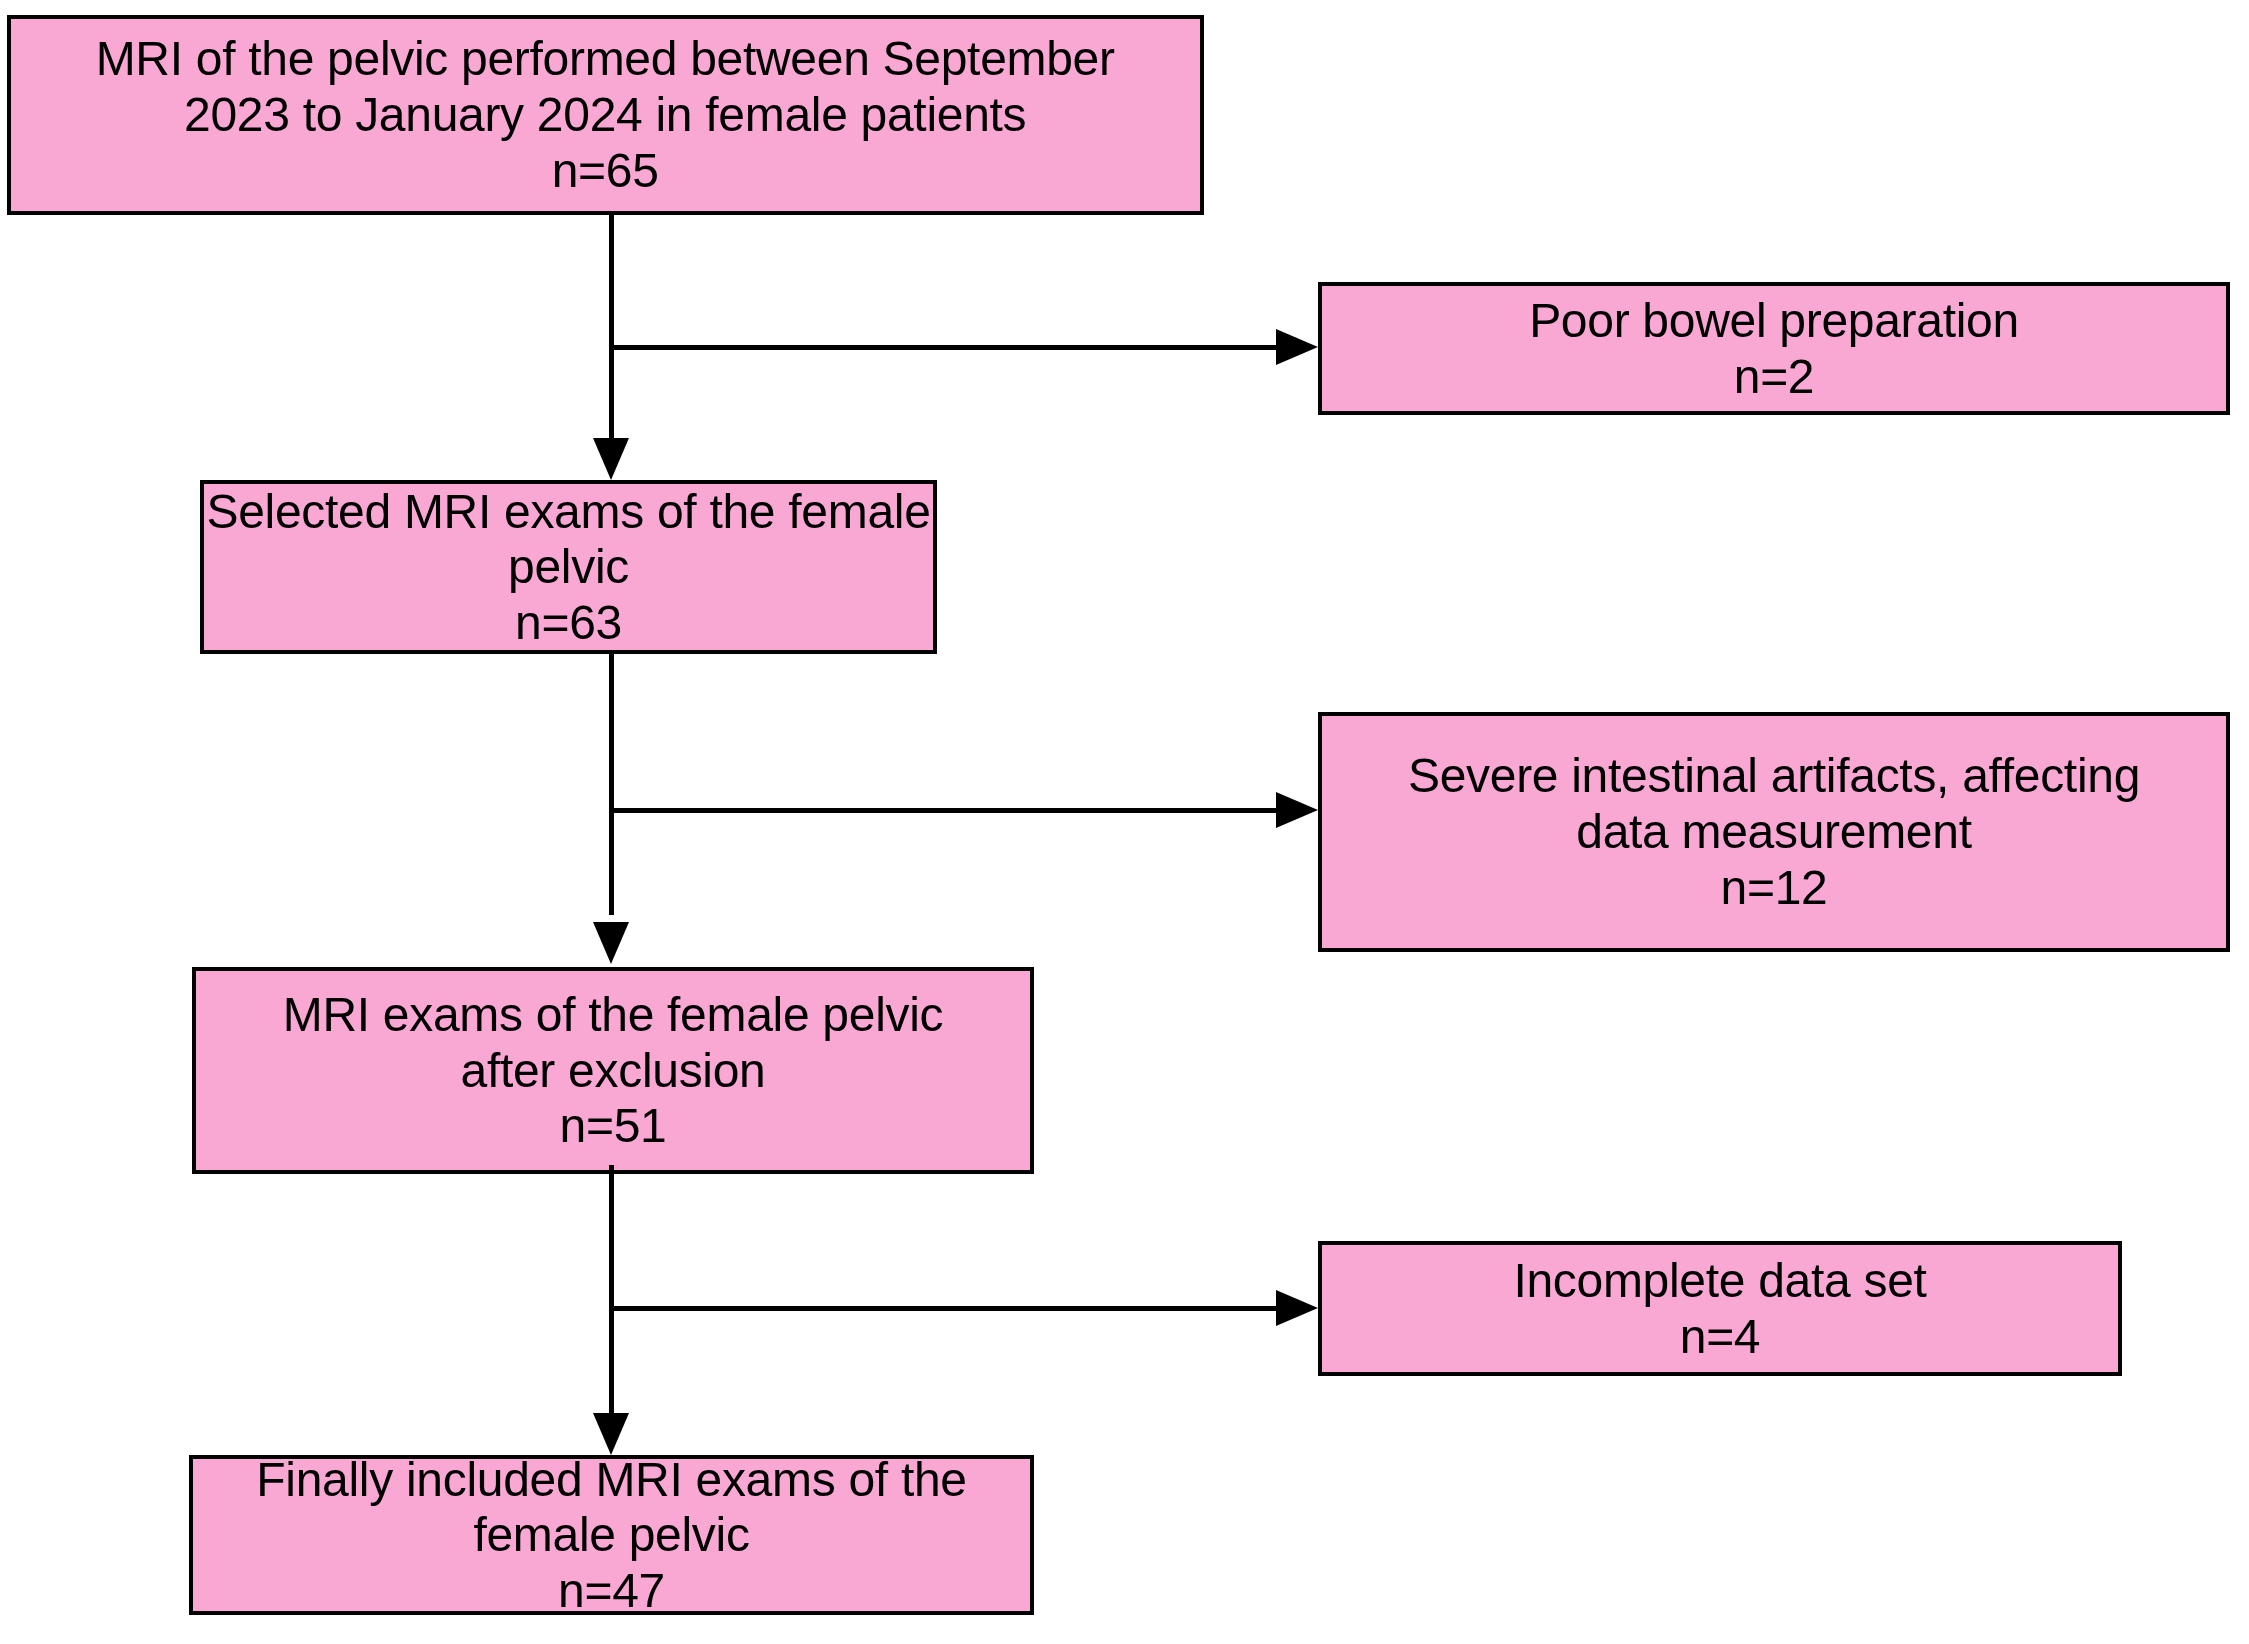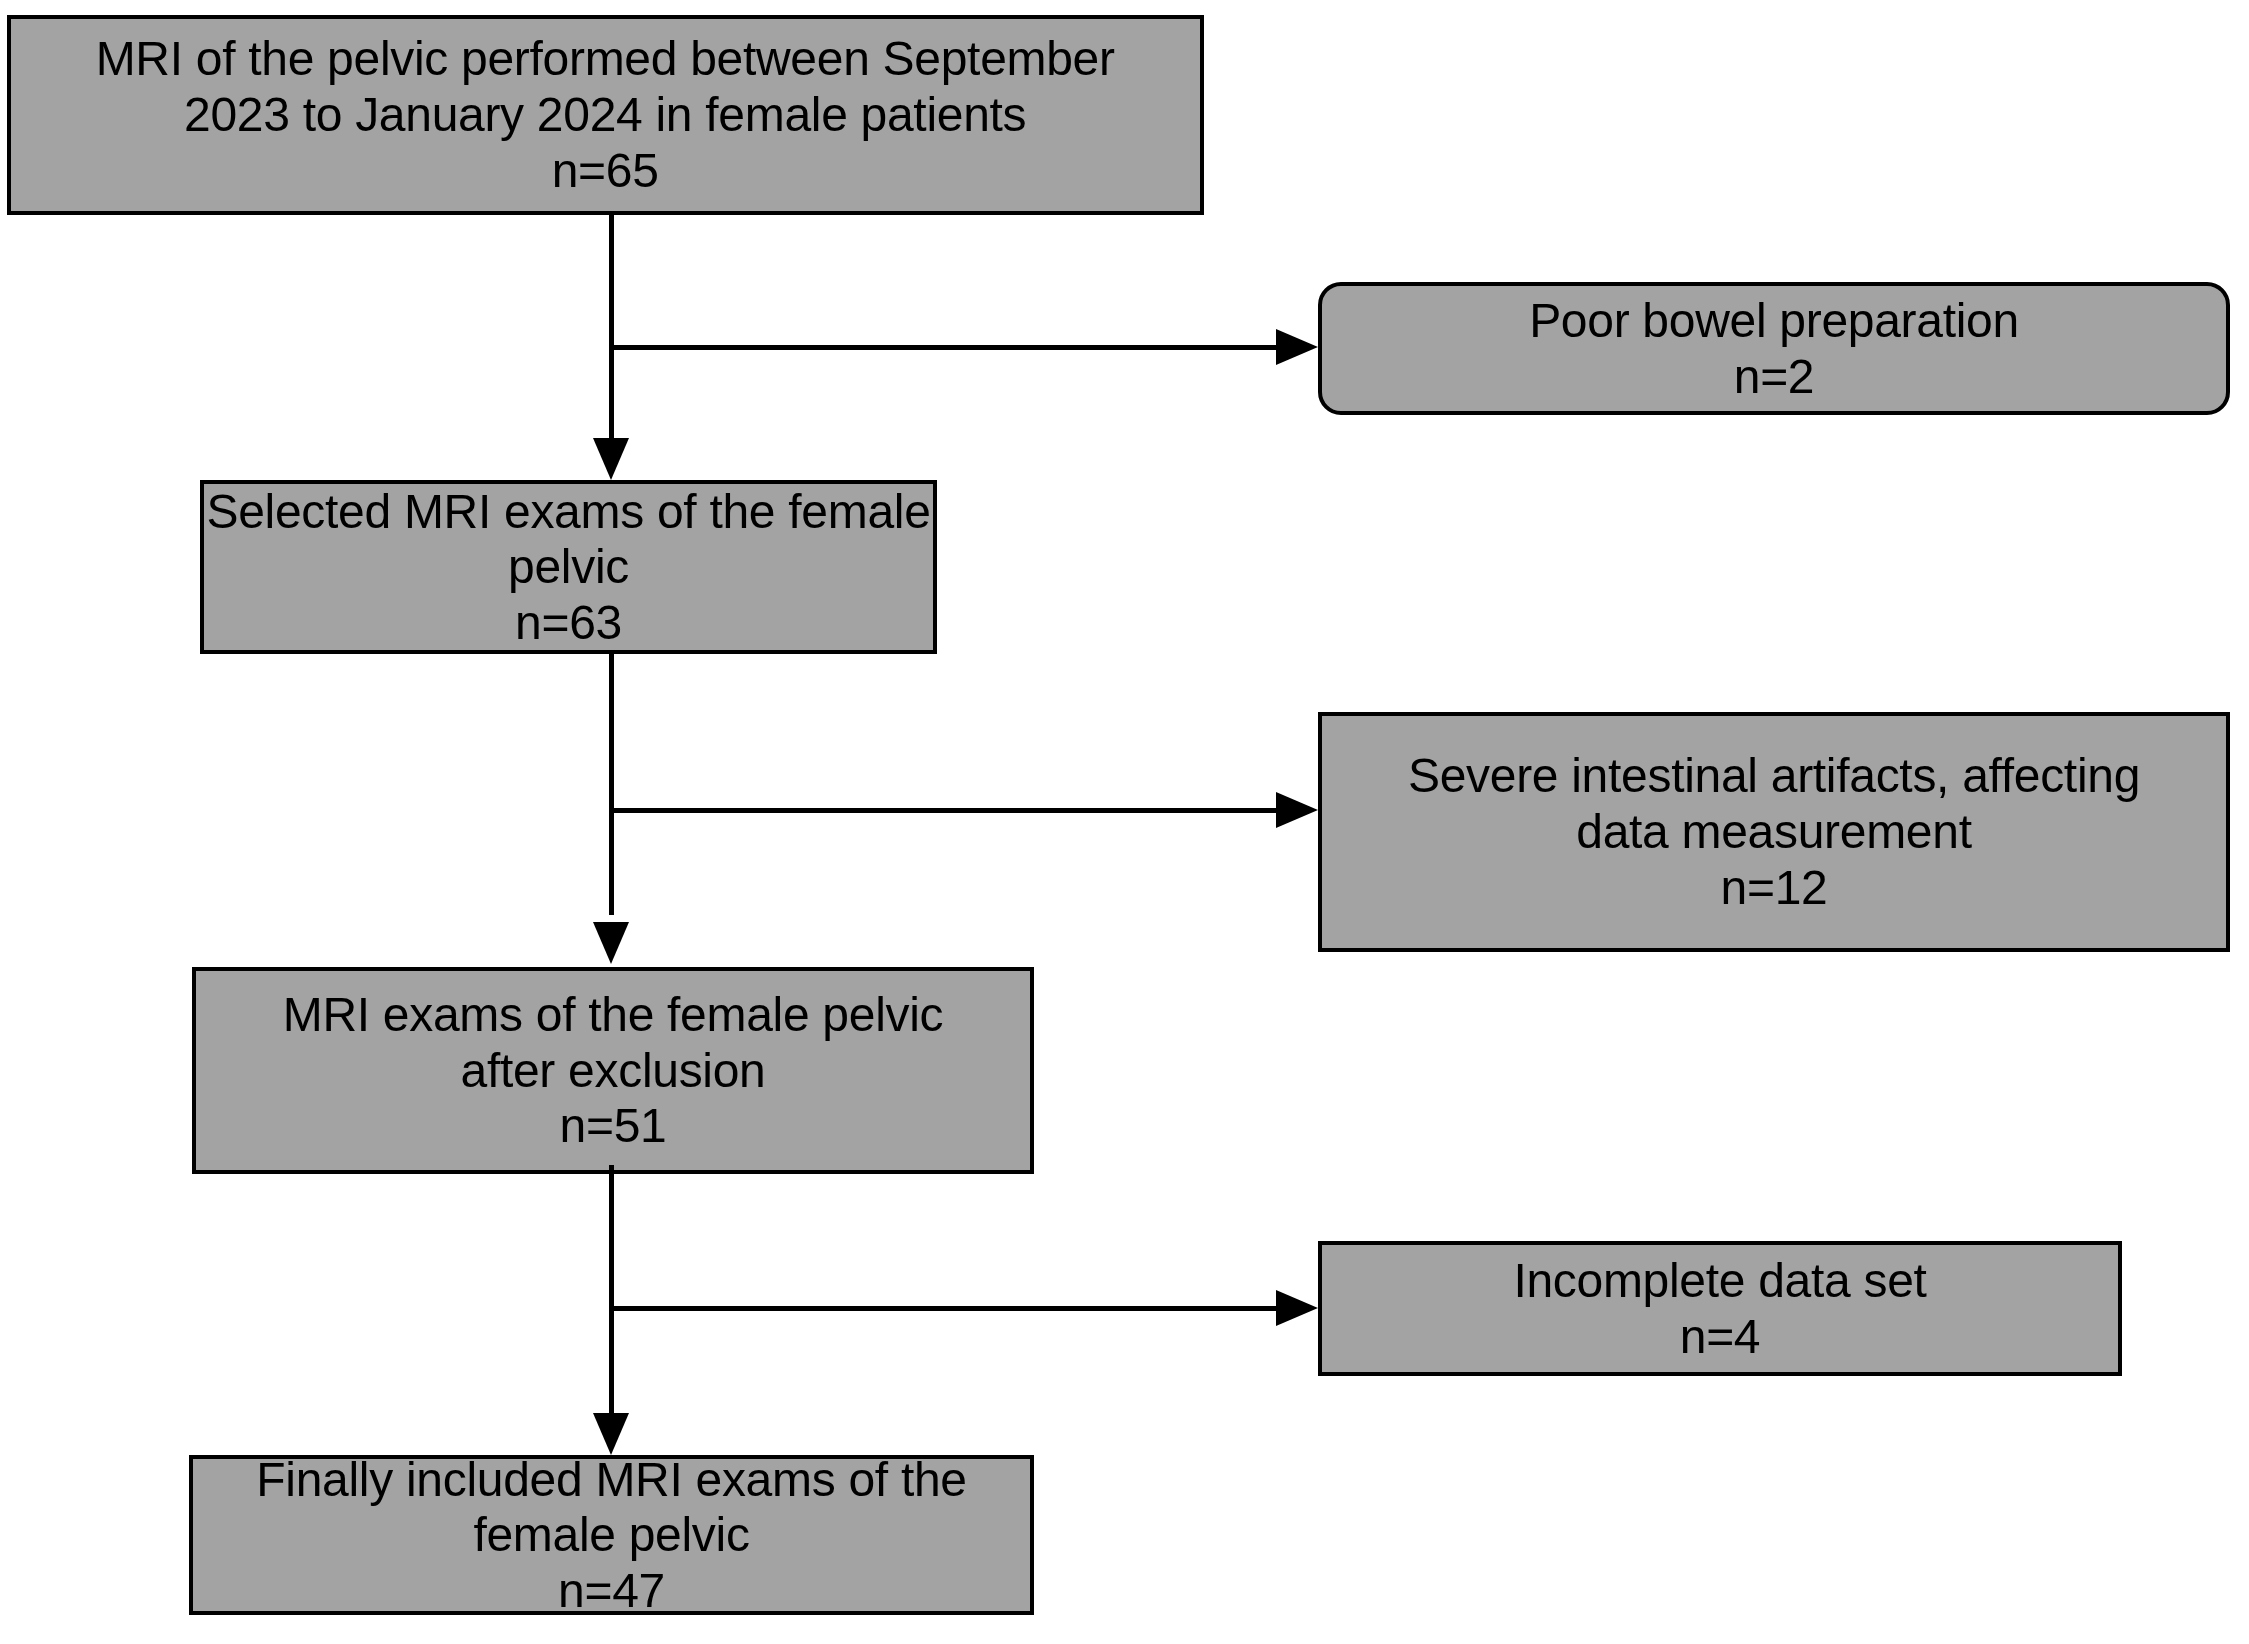--- a/index.html
+++ b/index.html
@@ -15,21 +15,21 @@
     position: relative;
     width: 2250px;
     height: 1645px;
     background: #ffffff;
     overflow: hidden;
   }
   .node {
     position: absolute;
     box-sizing: border-box;
     border: 4px solid #000000;
-    background: #a3a3a3;
+    background: #f9a8d4;
     display: flex;
     flex-direction: column;
     align-items: center;
     justify-content: center;
     text-align: center;
     color: #000000;
     font-size: 48px;
     line-height: 1.16;
     letter-spacing: -0.3px;
     padding: 4px 17px;
@@ -69,21 +69,21 @@
 <body>
 
 <div id="canvas">
 
   <div class="node" style="left:6.7px; top:14.7px; width:1197px; height:200px;">
     <span class="line">MRI of the pelvic performed between September</span>
     <span class="line">2023 to January 2024 in female patients</span>
     <span class="line">n=65</span>
   </div>
 
-  <div class="node" style="left:1318px; top:282px; width:912px; height:133px;border-radius:23px;">
+  <div class="node" style="left:1318px; top:282px; width:912px; height:133px;">
     <span class="line">Poor bowel preparation</span>
     <span class="line">n=2</span>
   </div>
 
   <div class="node" style="left:200px; top:480px; width:737px; height:174px;">
     <span class="line">Selected MRI exams of the female</span>
     <span class="line">pelvic</span>
     <span class="line">n=63</span>
   </div>
 

